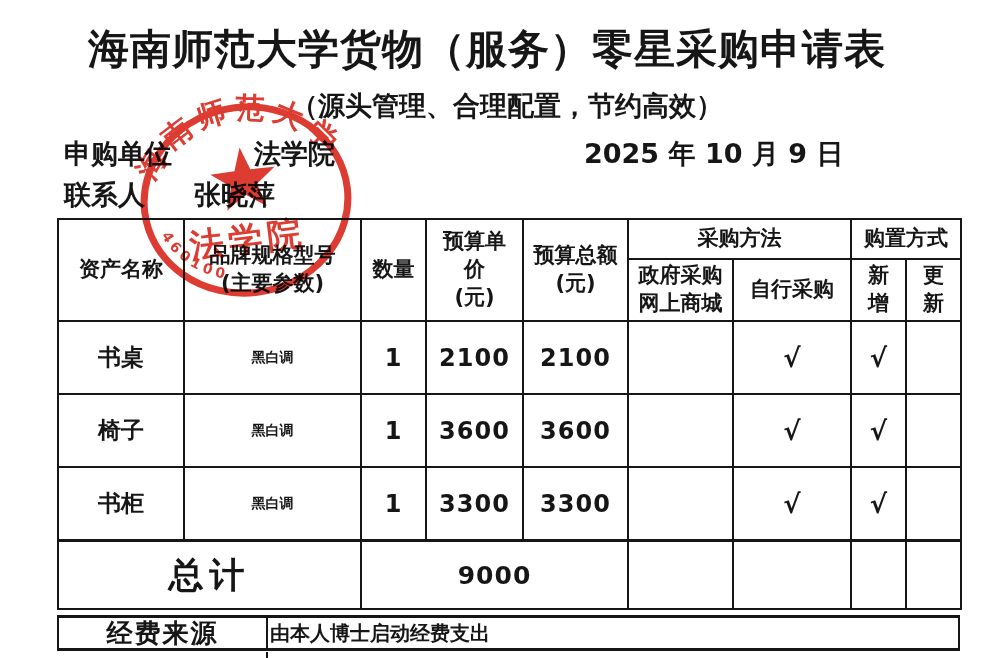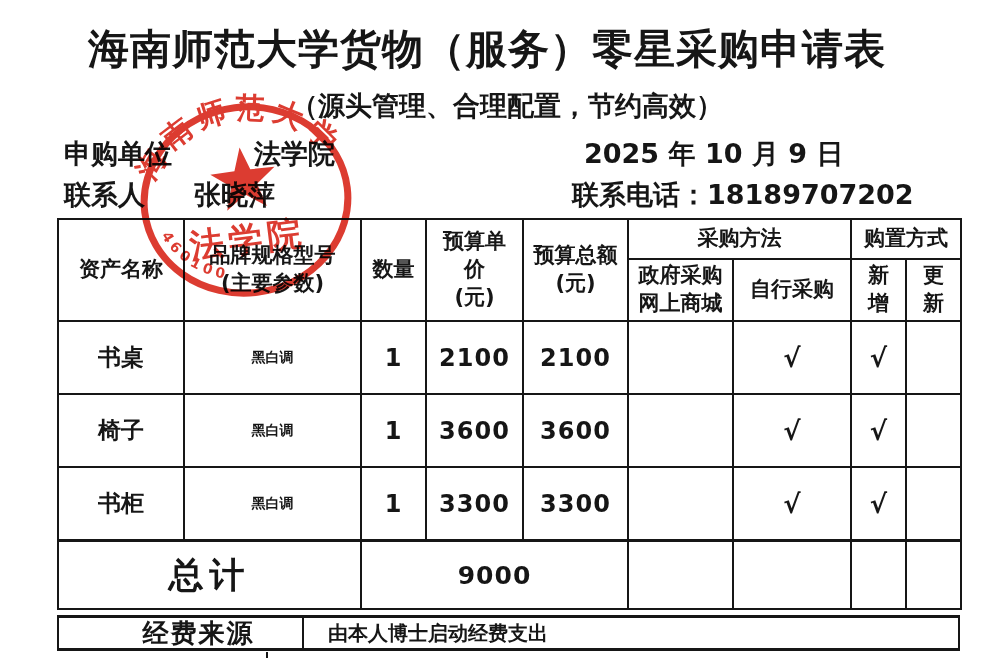--- a/index.html
+++ b/index.html
@@ -48,24 +48,24 @@
   .total-value{font-size:25px;letter-spacing:1px;}
 
   .funding{
     position:absolute;left:57px;top:615px;width:899px;height:30px;
     border:2px solid var(--ink);border-top-width:3px;border-bottom-width:3px;
     display:flex;background:#fff;
   }
   .funding-label{
     width:207px;border-right:2px solid var(--ink);
     display:flex;align-items:center;justify-content:center;
-    font-size:26px;font-weight:bold;letter-spacing:2px;padding-left:36px;
+    font-size:26px;font-weight:bold;letter-spacing:2px;
   }
   .funding-value{
-    flex:1;display:flex;align-items:center;padding-left:24px;
+    flex:1;display:flex;align-items:center;padding-left:2px;
     font-size:20px;font-weight:bold;
   }
   .stub{position:absolute;left:266px;top:652px;width:2px;height:6px;background:var(--ink);}
 
   .stamp{
     position:absolute;left:128px;top:93px;width:238px;height:212px;
     mix-blend-mode:multiply;opacity:.92;pointer-events:none;
   }
   .stamp .red-stroke{stroke:var(--stamp-color);fill:none;}
   .stamp .red-fill{fill:var(--stamp-color);}
@@ -77,21 +77,20 @@
 <div class="page">
 
   <div class="doc-title">海南师范大学货物（服务）零星采购申请表</div>
   <div class="doc-subtitle">（源头管理、合理配置，节约高效）</div>
 
   <div class="info pos-unit-label">申购单位</div>
   <div class="info pos-unit-value">法学院</div>
   <div class="info pos-date">2025 年 10 月 9 日</div>
   <div class="info pos-contact-label">联系人</div>
   <div class="info pos-contact-value">张晓萍</div>
-  <div class="info pos-phone">联系电话：18189707202</div>
 
   <table class="main">
     <colgroup>
       <col style="width:126px">
         <col style="width:177px">
         <col style="width:65px">
       <col style="width:97px">
         <col style="width:105px">
         <col style="width:105px">
       <col style="width:118px">

